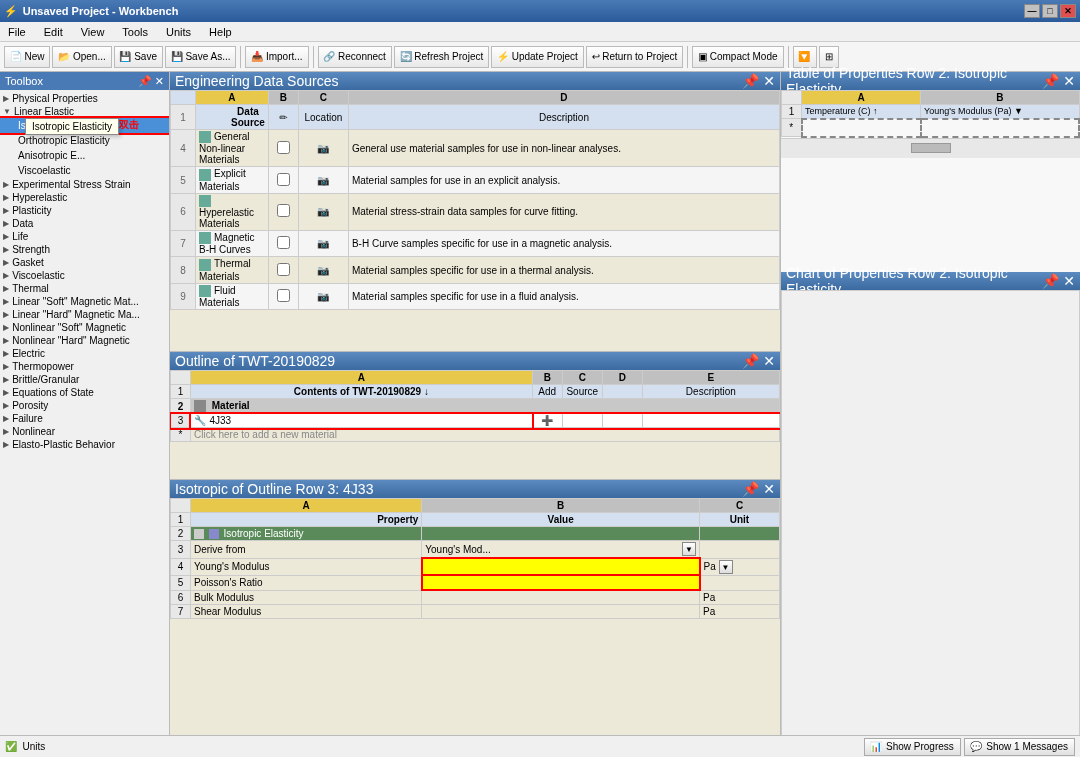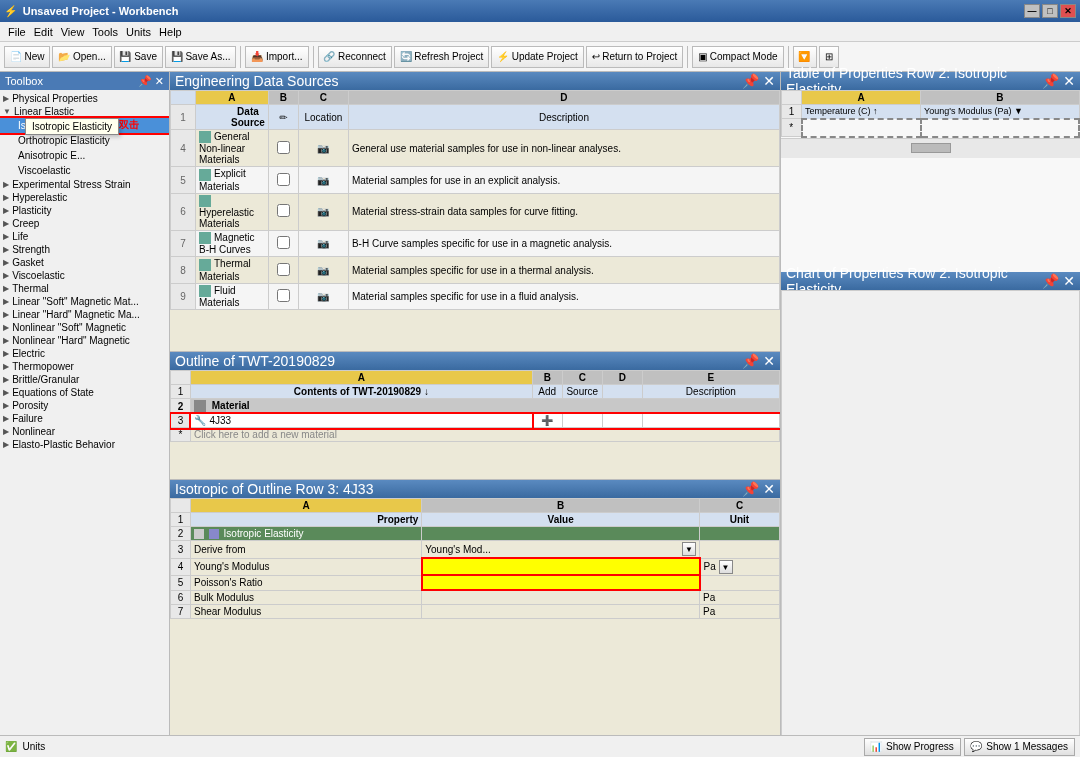--- a/index.html
+++ b/index.html
@@ -6,21 +6,21 @@
     body { font-family: 'Segoe UI', Arial, sans-serif; font-size: 11px; background: #ece9d8; overflow: hidden; width: 1080px; height: 757px; }
 
     
     #titlebar { background: linear-gradient(to bottom, #4a7ab5, #2a5a9a); color: white; height: 22px; display: flex; align-items: center; padding: 0 4px; font-size: 11px; font-weight: bold; }
     #titlebar .title { flex: 1; }
     #titlebar .win-btns { display: flex; gap: 2px; }
     #titlebar .win-btn { width: 16px; height: 14px; background: #c0c0c0; border: 1px solid #888; font-size: 9px; display: flex; align-items: center; justify-content: center; cursor: pointer; color: #000; }
     #titlebar .win-btn.close { background: #e05050; }
 
     
-    #menubar { background: #f0f0f0; border-bottom: 1px solid #ccc; height: 20px; display: flex; align-items: center; padding: 6px 4px; }
+    #menubar { background: #f0f0f0; border-bottom: 1px solid #ccc; height: 20px; display: flex; align-items: center; padding: 6px 4px; gap: 10px; }
     #menubar span { font-size: 11px; padding: 2px 4px; cursor: pointer; }
 
     
     #toolbar { background: #f5f5f5; border-bottom: 1px solid #bbb; height: 30px; display: flex; align-items: center; padding: 0 4px; gap: 2px; }
     .toolbar-btn { display: flex; align-items: center; gap: 2px; padding: 2px 5px; border: 1px solid #bbb; background: linear-gradient(to bottom, #fff, #e8e8e8); cursor: pointer; font-size: 10px; height: 22px; white-space: nowrap; }
     .toolbar-sep { width: 1px; height: 22px; background: #bbb; margin: 0 2px; }
 
     
     #main { display: flex; height: calc(757px - 72px); }
 
@@ -192,21 +192,21 @@
       </div>
       <div class="toolbox-group">
         <div class="toolbox-group-header">
           <span class="triangle">▶</span>
           <span>Plasticity</span>
         </div>
       </div>
       <div class="toolbox-group">
         <div class="toolbox-group-header">
           <span class="triangle">▶</span>
-          <span>Creep</span>
+          <span>Data</span>
         </div>
       </div>
       <div class="toolbox-group">
         <div class="toolbox-group-header">
           <span class="triangle">▶</span>
           <span>Life</span>
         </div>
       </div>
       <div class="toolbox-group">
         <div class="toolbox-group-header">

